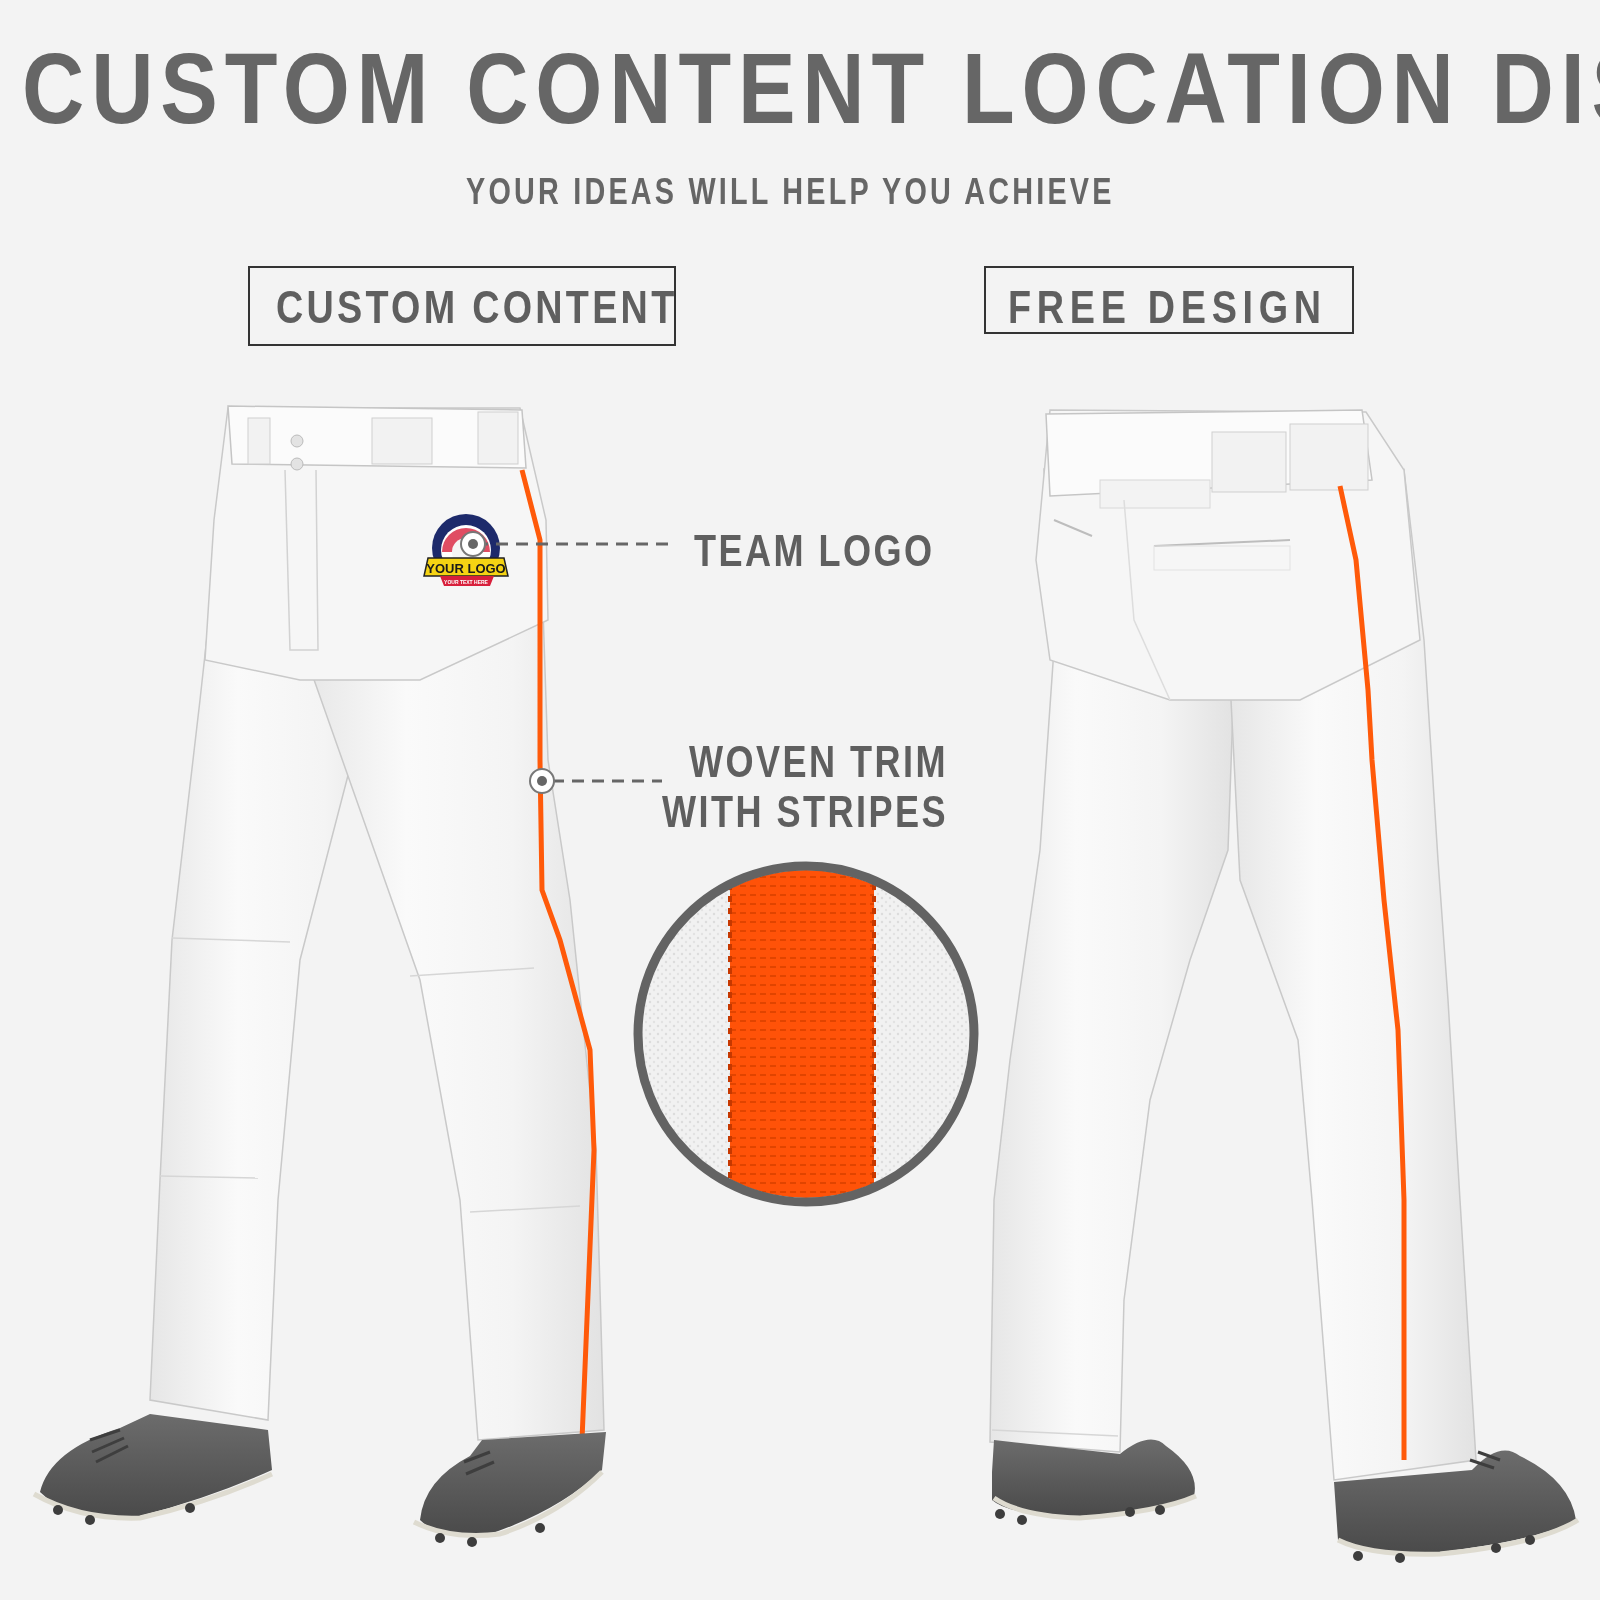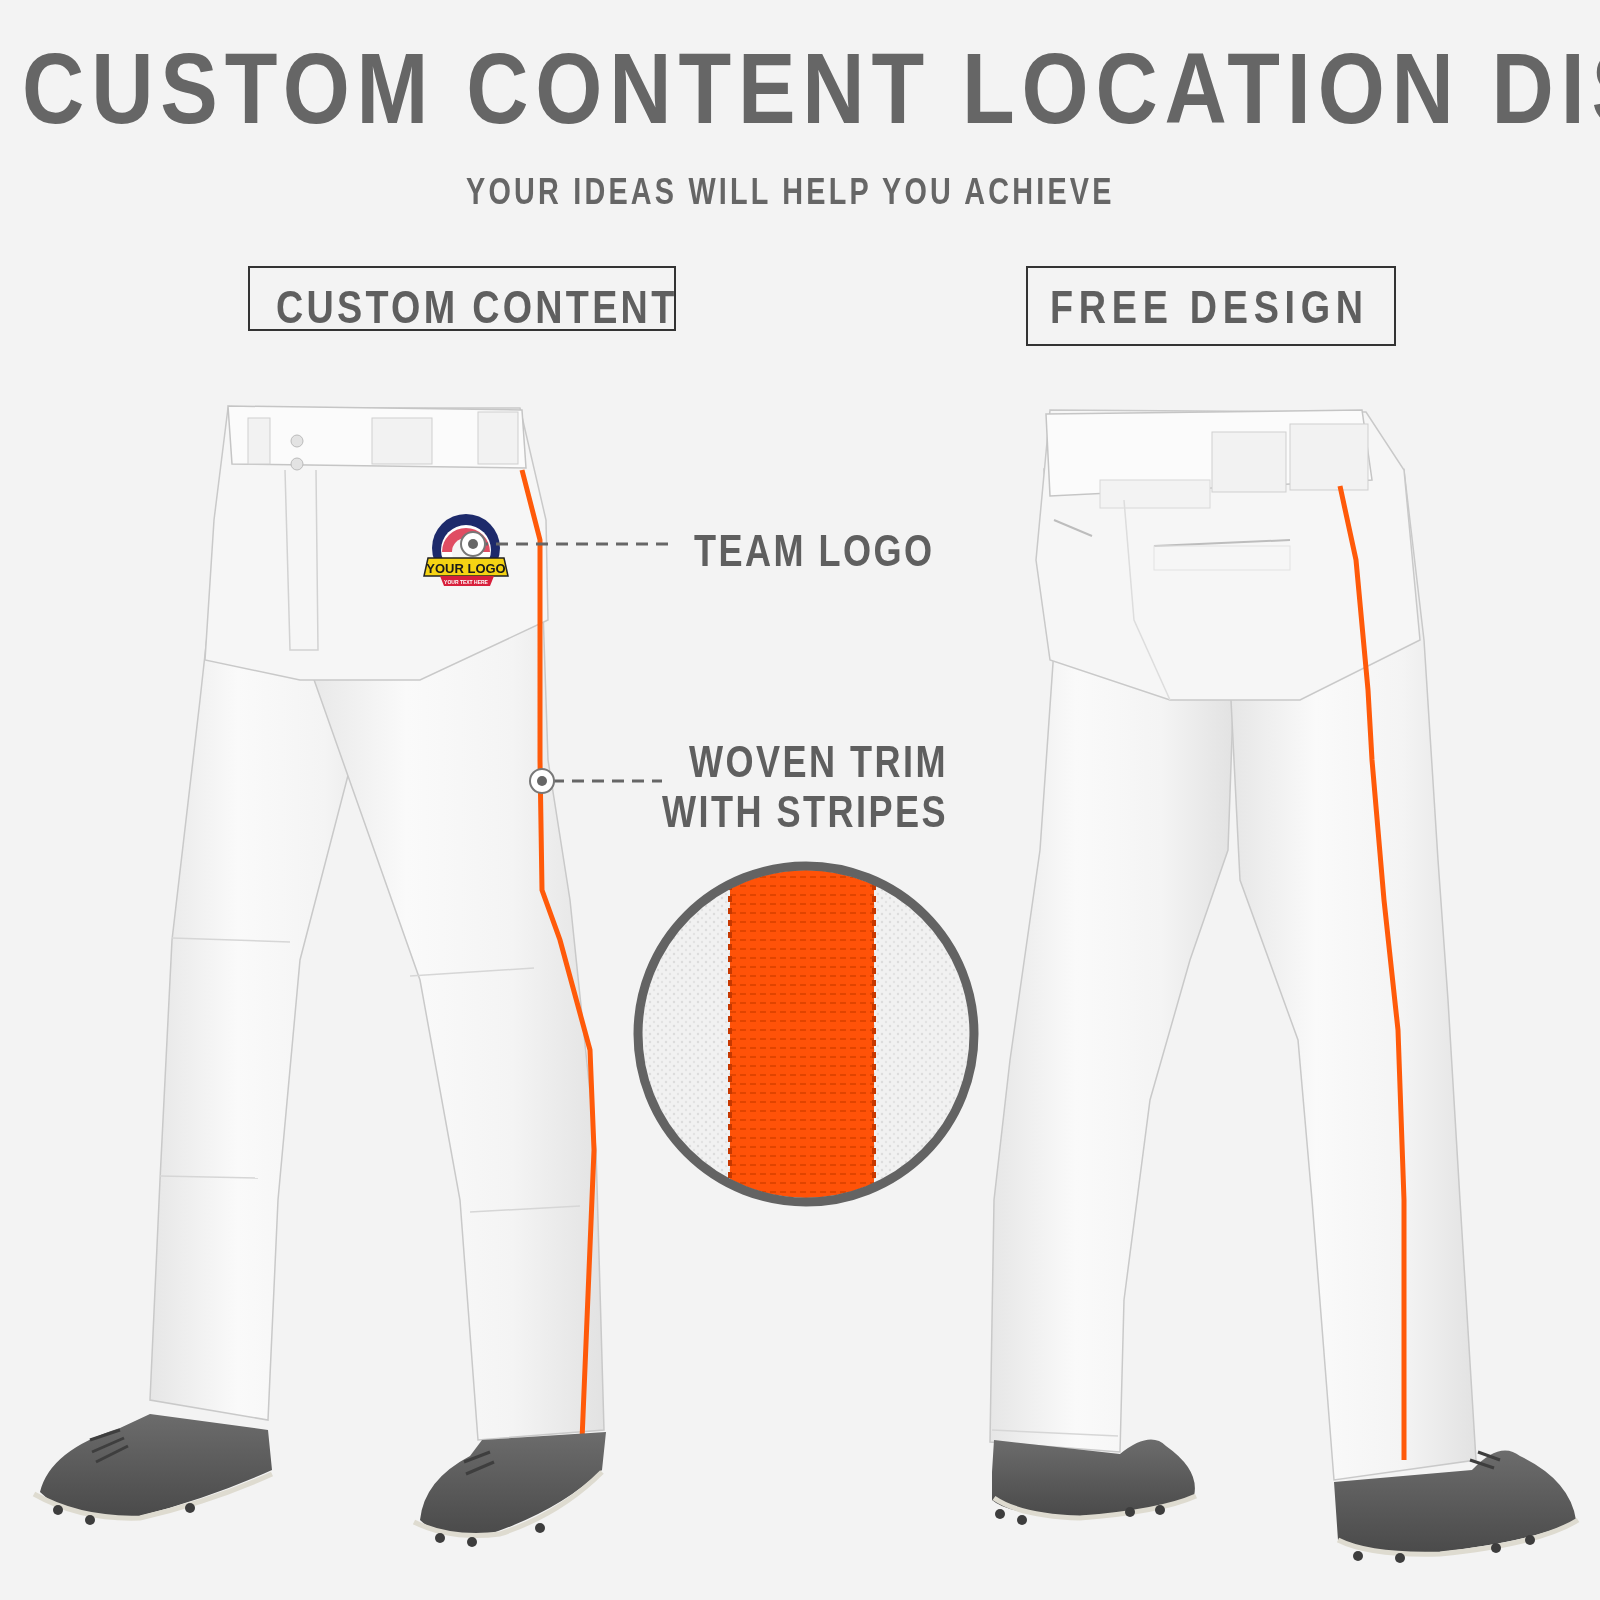--- a/index.html
+++ b/index.html
@@ -22,23 +22,23 @@
     color: #666;
   }
   .label-box {
     position: absolute; border: 2px solid #333; box-sizing: border-box;
     background: transparent;
   }
   .label-box span {
     position: absolute; font-size: 46px; line-height: 1; letter-spacing: 4px;
     transform-origin: left top; transform: scaleX(0.82); color: #5f5f5f;
   }
-  #box-custom { left: 248px; top: 266px; width: 428px; height: 65px; }
+  #box-custom { left: 248px; top: 266px; width: 428px; height: 80px; }
   #box-custom span { left: 26px; top: 16px; }
-  #box-free { left: 1026px; top: 266px; width: 370px; height: 80px; }
+  #box-free { left: 984px; top: 266px; width: 370px; height: 68px; }
   #box-free span { left: 22px; top: 16px; letter-spacing: 7px; }
   .callout { position: absolute; font-size: 44px; line-height: 50px; letter-spacing: 3px; color: #5f5f5f; transform-origin: left top; transform: scaleX(0.82); font-weight: 700; }
   #callout-team { left: 694px; top: 526px; }
   #callout-woven { left: 662px; top: 737px; text-align: right; }
   svg { position: absolute; left: 0; top: 0; }
 </style>
 </head>
 <body>
 
 <div id="main-title" class="cond">CUSTOM CONTENT LOCATION DISPLAY</div>

